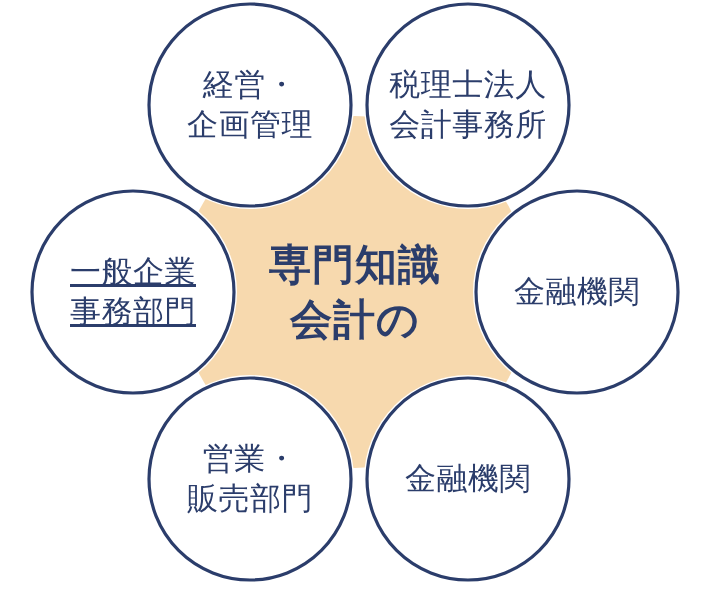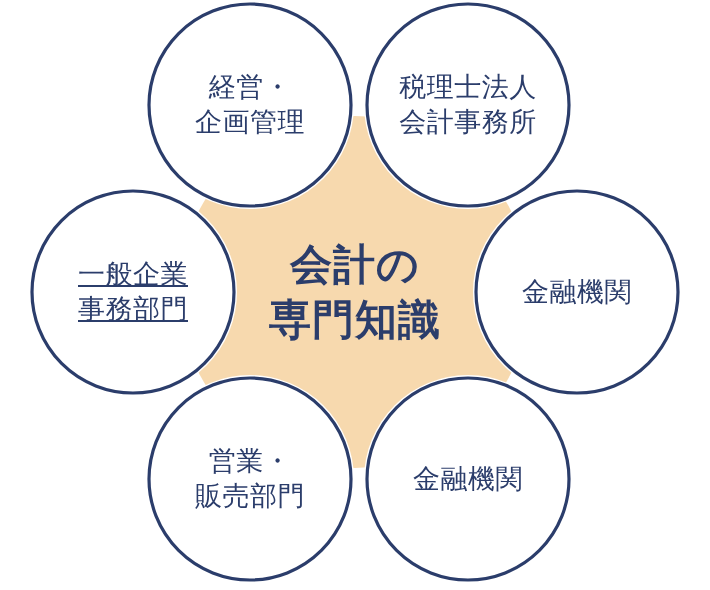--- a/index.html
+++ b/index.html
@@ -28,21 +28,21 @@
   }
   .node-label {
     position: absolute;
     display: flex;
     flex-direction: column;
     align-items: center;
     justify-content: center;
     text-align: center;
     color: #2b3d6b;
     font-family: "Liberation Sans", "DejaVu Sans", sans-serif;
-    font-size: 27px;
+    font-size: 31px;
     line-height: 1.28;
     letter-spacing: 0.5px;
     font-weight: 400;
     white-space: nowrap;
     pointer-events: none;
   }
   .node-label .line {
     display: block;
   }
   .center-label {
@@ -88,22 +88,22 @@
 
     <circle class="node-circle" cx="250" cy="105" r="101" fill="#ffffff" stroke="#2b3d6b" stroke-width="3.2"></circle>
     <circle class="node-circle" cx="468" cy="105" r="101" fill="#ffffff" stroke="#2b3d6b" stroke-width="3.2"></circle>
     <circle class="node-circle" cx="577" cy="292" r="101" fill="#ffffff" stroke="#2b3d6b" stroke-width="3.2"></circle>
     <circle class="node-circle" cx="468" cy="479" r="101" fill="#ffffff" stroke="#2b3d6b" stroke-width="3.2"></circle>
     <circle class="node-circle" cx="250" cy="479" r="101" fill="#ffffff" stroke="#2b3d6b" stroke-width="3.2"></circle>
     <circle class="node-circle" cx="133" cy="292" r="101" fill="#ffffff" stroke="#2b3d6b" stroke-width="3.2"></circle>
   </svg>
 
   <div class="center-label" style="left:175px; top:212px; width:360px; height:160px;">
+    <span class="line">専門知識</span>
     <span class="line">会計の</span>
-    <span class="line">専門知識</span>
   </div>
 
   <div class="node-label" style="left:130px; top:45px; width:240px; height:120px;">
     <span class="line">経営・</span>
     <span class="line">企画管理</span>
   </div>
 
   <div class="node-label" style="left:348px; top:45px; width:240px; height:120px;">
     <span class="line">税理士法人</span>
     <span class="line">会計事務所</span>

